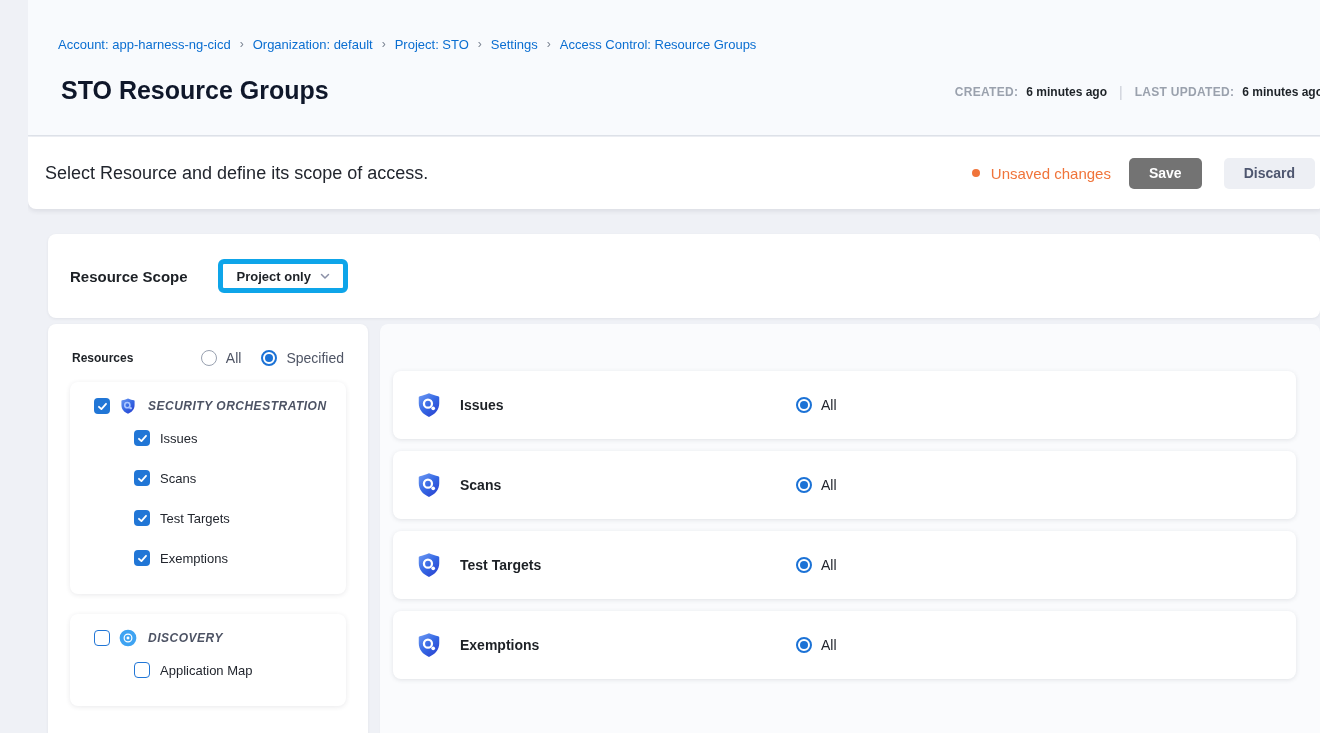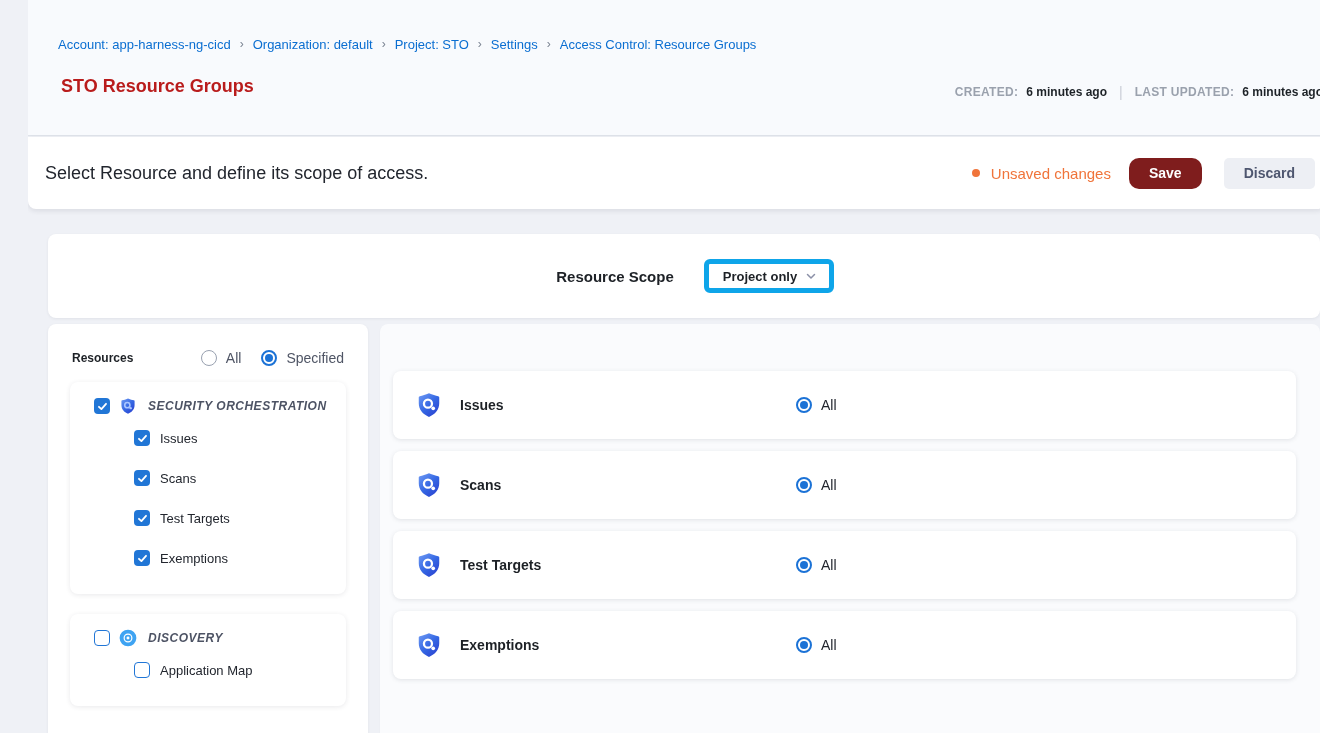--- a/index.html
+++ b/index.html
@@ -12,47 +12,47 @@
   .screen { position:relative; width:1320px; height:733px; overflow:hidden; background:#eff1f6;margin-left:28px; }
 
   
   .page-header {
     position:absolute; left:0; top:0; width:1320px; height:136px;
     background:#f8fafd; border-bottom:1px solid #dfe3ea;
   }
   .breadcrumb { position:absolute; left:30px; top:37px; display:flex; align-items:center; gap:9px; font-size:13px; }
   .breadcrumb a { color:#0a6ed1; text-decoration:none; cursor:pointer; }
   .breadcrumb .sep { color:#7c8493; font-size:12px; margin-top:-1px; }
-  .page-title { position:absolute; left:33px; top:76px; font-size:18px; font-weight:600; color:#b91c1c; }
+  .page-title { position:absolute; left:33px; top:76px; font-size:25px; font-weight:600; color:#0f172a; }
   .header-meta { position:absolute; right:25px; top:84px; display:flex; align-items:center; gap:8px; font-size:12px; }
   .meta-label { color:#9aa1ad; letter-spacing:.3px;font-weight:bold; }
   .meta-value { color:#1d2227; font-weight:600; }
   .meta-divider { color:#c9cdd6; font-size:14px; margin:0 4px; }
 
   
   .toolbar {
     position:absolute; left:0; top:137px; width:1297px; height:72px;
     background:#ffffff; border-radius:0 0 8px 8px;
     box-shadow:0 2px 5px rgba(40,41,61,.10);
     display:flex; align-items:center; justify-content:space-between;
     padding:0 10px 0 17px;
   }
   .toolbar-desc { font-size:18px; color:#22262e; }
   .toolbar-right { display:flex; gap:18px; }
   .unsaved { display:flex; align-items:center; gap:11px; color:#f0743a; font-size:15px; }
   .unsaved-dot { width:8px; height:8px; border-radius:50%; background:#f0743a; }
   .btn { border:none; border-radius:5px; font-size:14px; font-weight:700; height:31px; padding:0 20px; cursor:pointer; font-family:inherit; }
-  .btn-primary { background:#7f1d1d; color:#ffffff;border-radius:10px; }
+  .btn-primary { background:#737373; color:#ffffff; }
   .btn-secondary { background:#edeff4; color:#4e566f; margin-left:4px; }
 
   
   .panel { position:absolute; background:#ffffff; border-radius:8px; box-shadow:0 1px 3px rgba(40,41,61,.07); }
 
   
-  .scope-panel { left:20px; top:234px; width:1272px; height:84px; display:flex; align-items:center; padding-left:22px;justify-content:center; }
+  .scope-panel { left:20px; top:234px; width:1272px; height:84px; display:flex; align-items:center; padding-left:22px; }
   .scope-label { font-size:15px; font-weight:700; color:#1d2126; }
   .select {
     margin-left:30px; width:130px; height:34px; background:#fff;
     border:5px solid #0ea5e9; border-radius:6px; display:flex; align-items:center;
     justify-content:space-between; padding:0 12px 0 14px; cursor:pointer;
   }
   .select-value { font-size:13px; font-weight:600; color:#1d2126; }
 
   
   .resources-panel { left:20px; top:324px; width:320px; height:420px; padding:26px 22px 0 22px; }

